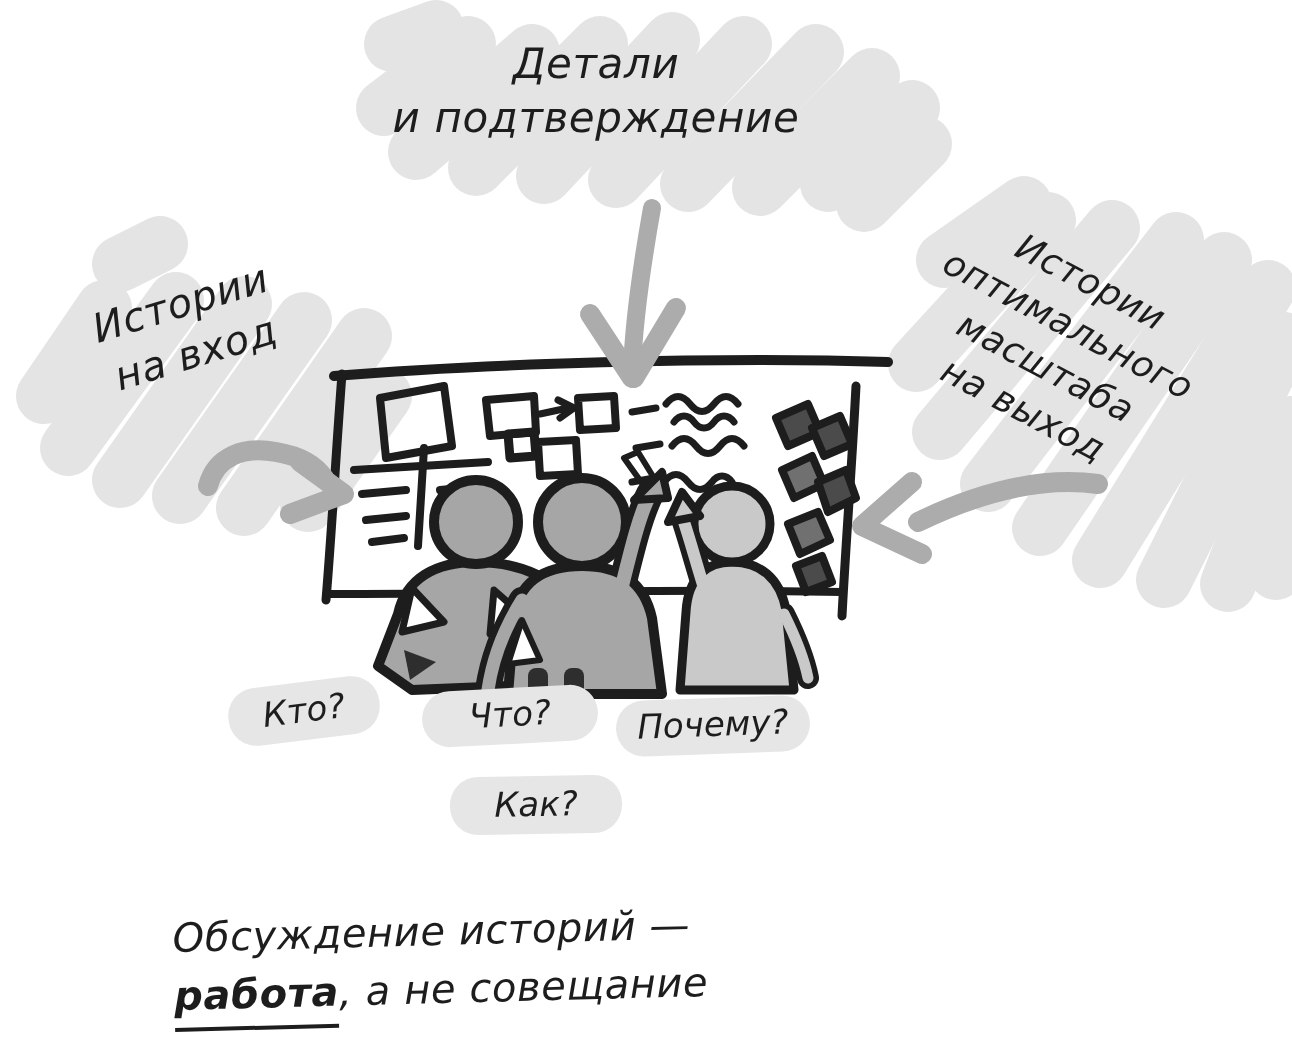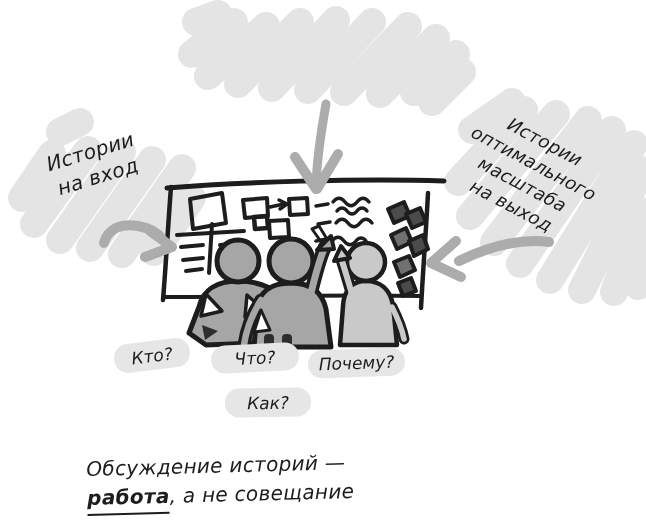--- a/index.html
+++ b/index.html
@@ -200,20 +200,24 @@
       <path class="ink" stroke-width="12" d="M352,294 C348,281 345,270 342,261"></path>
       <path class="ink" stroke-width="11" d="M392,307 C398,319 402,329 404,339"></path>
       <path class="ink fill-light" stroke-width="4.5" d="M340,345 L343,306 C344,288 354,281 366,281 C380,281 390,289 393,305 L397,345 Z"></path>
       <circle class="ink fill-light" stroke-width="4.5" cx="366" cy="262" r="19"></circle>
       <path d="M352,294 C348,281 345,270 342,261" stroke="var(--person-light)" stroke-width="6" fill="none" stroke-linecap="round"></path>
       <path d="M392,307 C398,319 402,329 404,339" stroke="var(--person-light)" stroke-width="5.5" fill="none" stroke-linecap="round"></path>
       <path class="ink fill-light" stroke-width="4" d="M334,261 L341,246 L350,258 Z"></path>
     </g>
   </svg>
 
+  <div class="hand label-top">
+    <div>Детали</div>
+    <div>и подтверждение</div>
+  </div>
 
   <div class="hand label-left">
     <div>Истории</div>
     <div>на вход</div>
   </div>
 
   <div class="hand label-right">
     <div>Истории</div>
     <div>оптимального</div>
     <div>масштаба</div>

